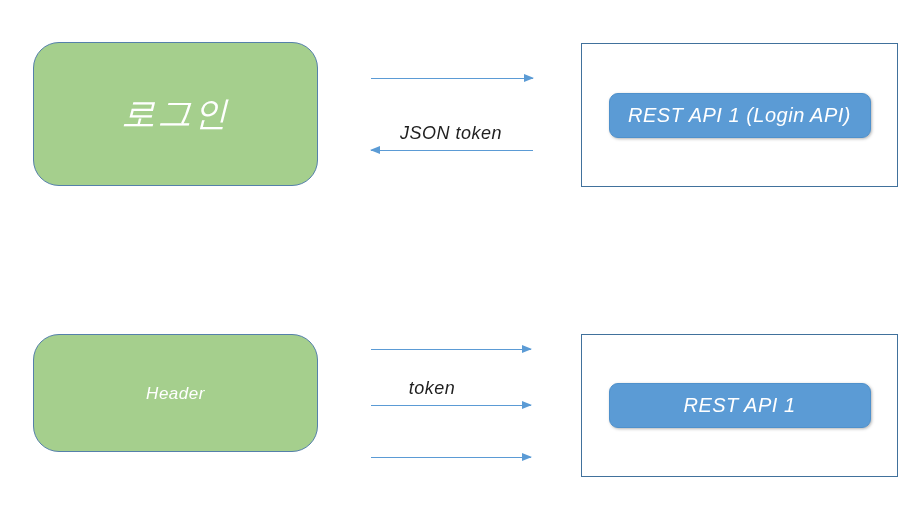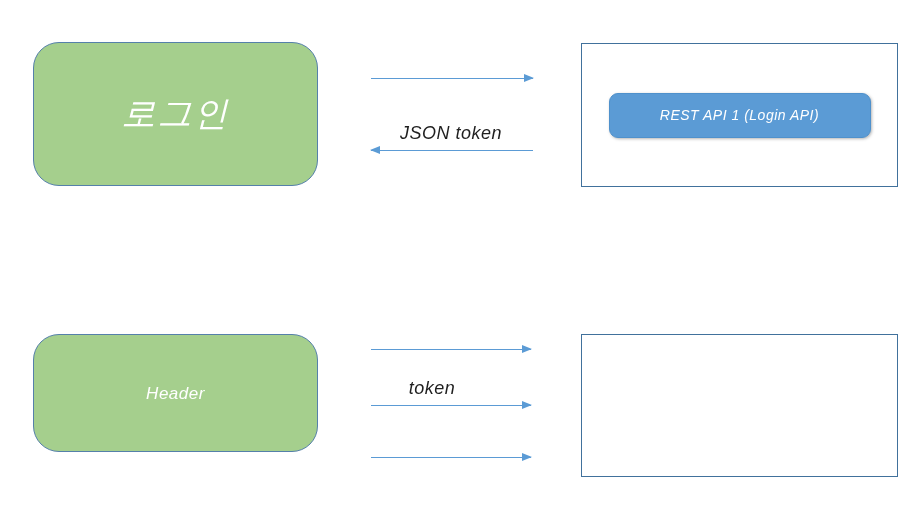--- a/index.html
+++ b/index.html
@@ -73,21 +73,21 @@
     width: 262px;
     height: 45px;
     background: var(--button-fill);
     border: 1px solid var(--button-border);
     border-radius: 9px;
     box-shadow: 1px 1px 3px rgba(90,90,90,0.45);
     display: flex;
     align-items: center;
     justify-content: center;
     color: var(--shape-text);
-    font-size: 14px;
+    font-size: 20px;
     letter-spacing: 0.5px;
     white-space: nowrap;
   }
 
   
   .arrow {
     position: absolute;
     height: 0;
     border-top: 1.5px solid var(--arrow);
   }
@@ -147,15 +147,16 @@
   <div class="client-shape flow2">
     <div class="line">Header</div>
   </div>
 
   <div class="arrow right" id="arrow-f2-1"></div>
   <div class="arrow-label" id="label-f2">token</div>
   <div class="arrow right" id="arrow-f2-2"></div>
   <div class="arrow right" id="arrow-f2-3"></div>
 
   <div class="server-panel flow2">
+    <div class="api-button">REST API 1</div>
   </div>
 
 </div>
 
 </body></html>

